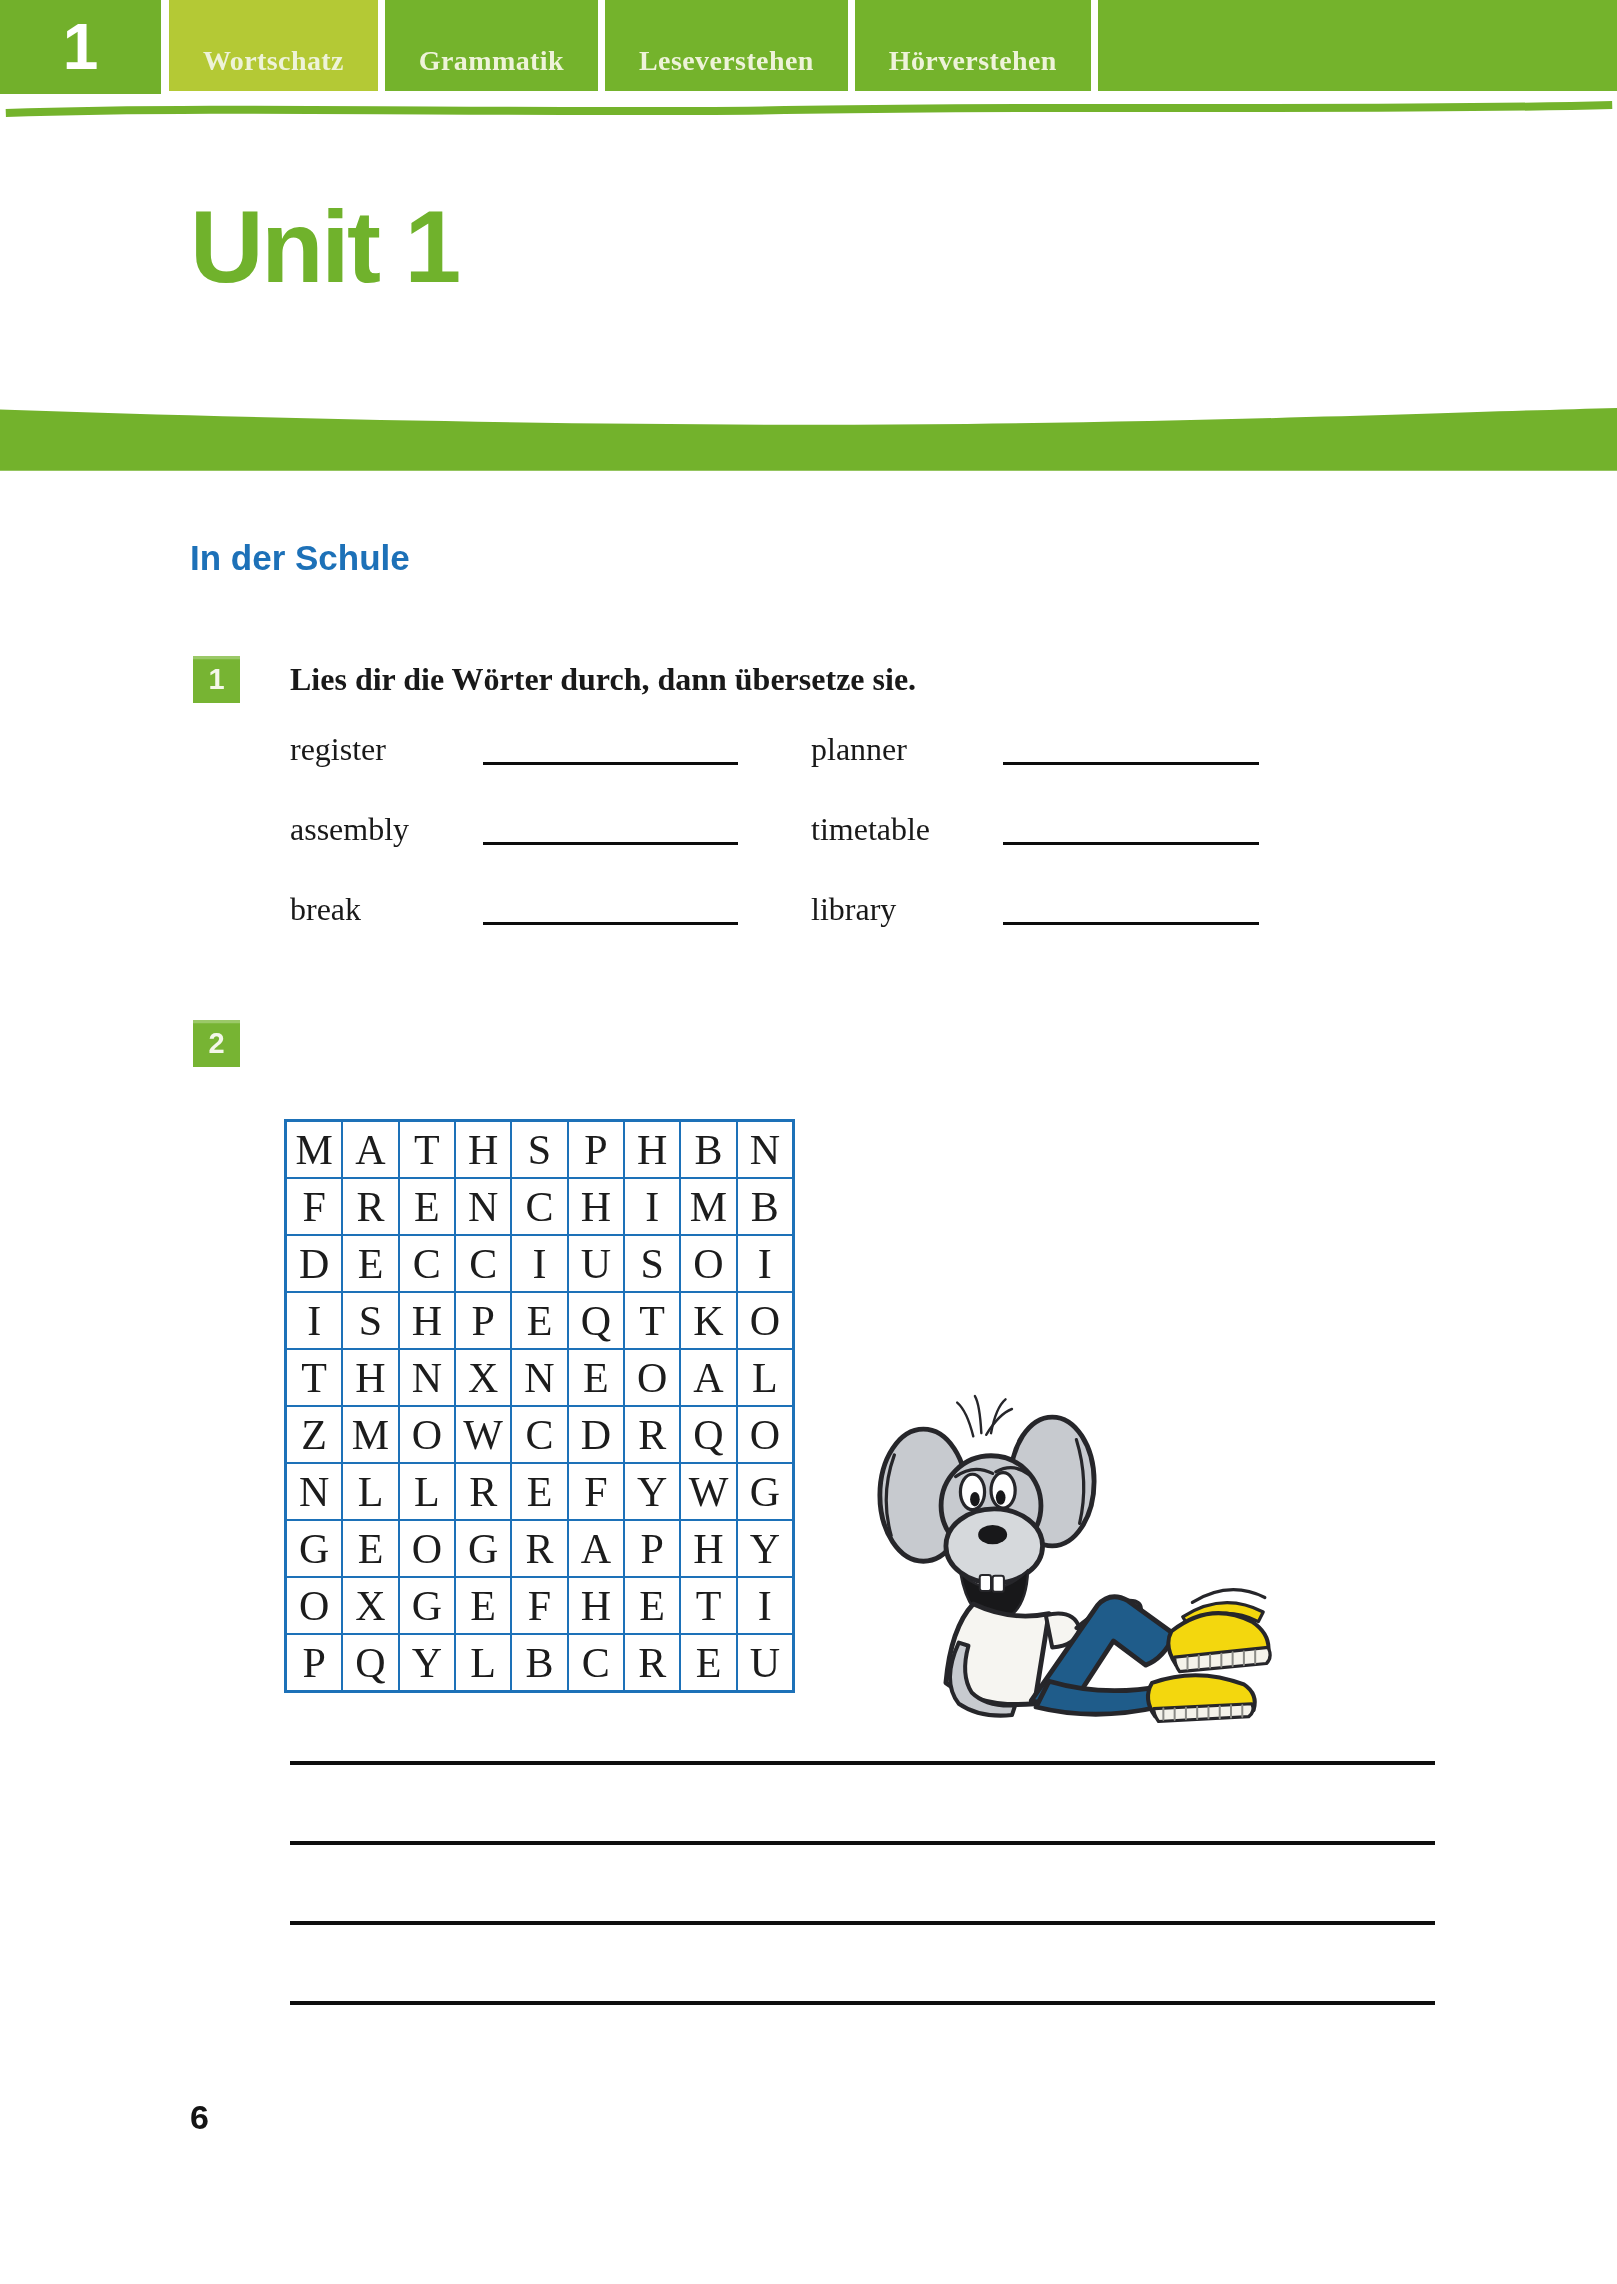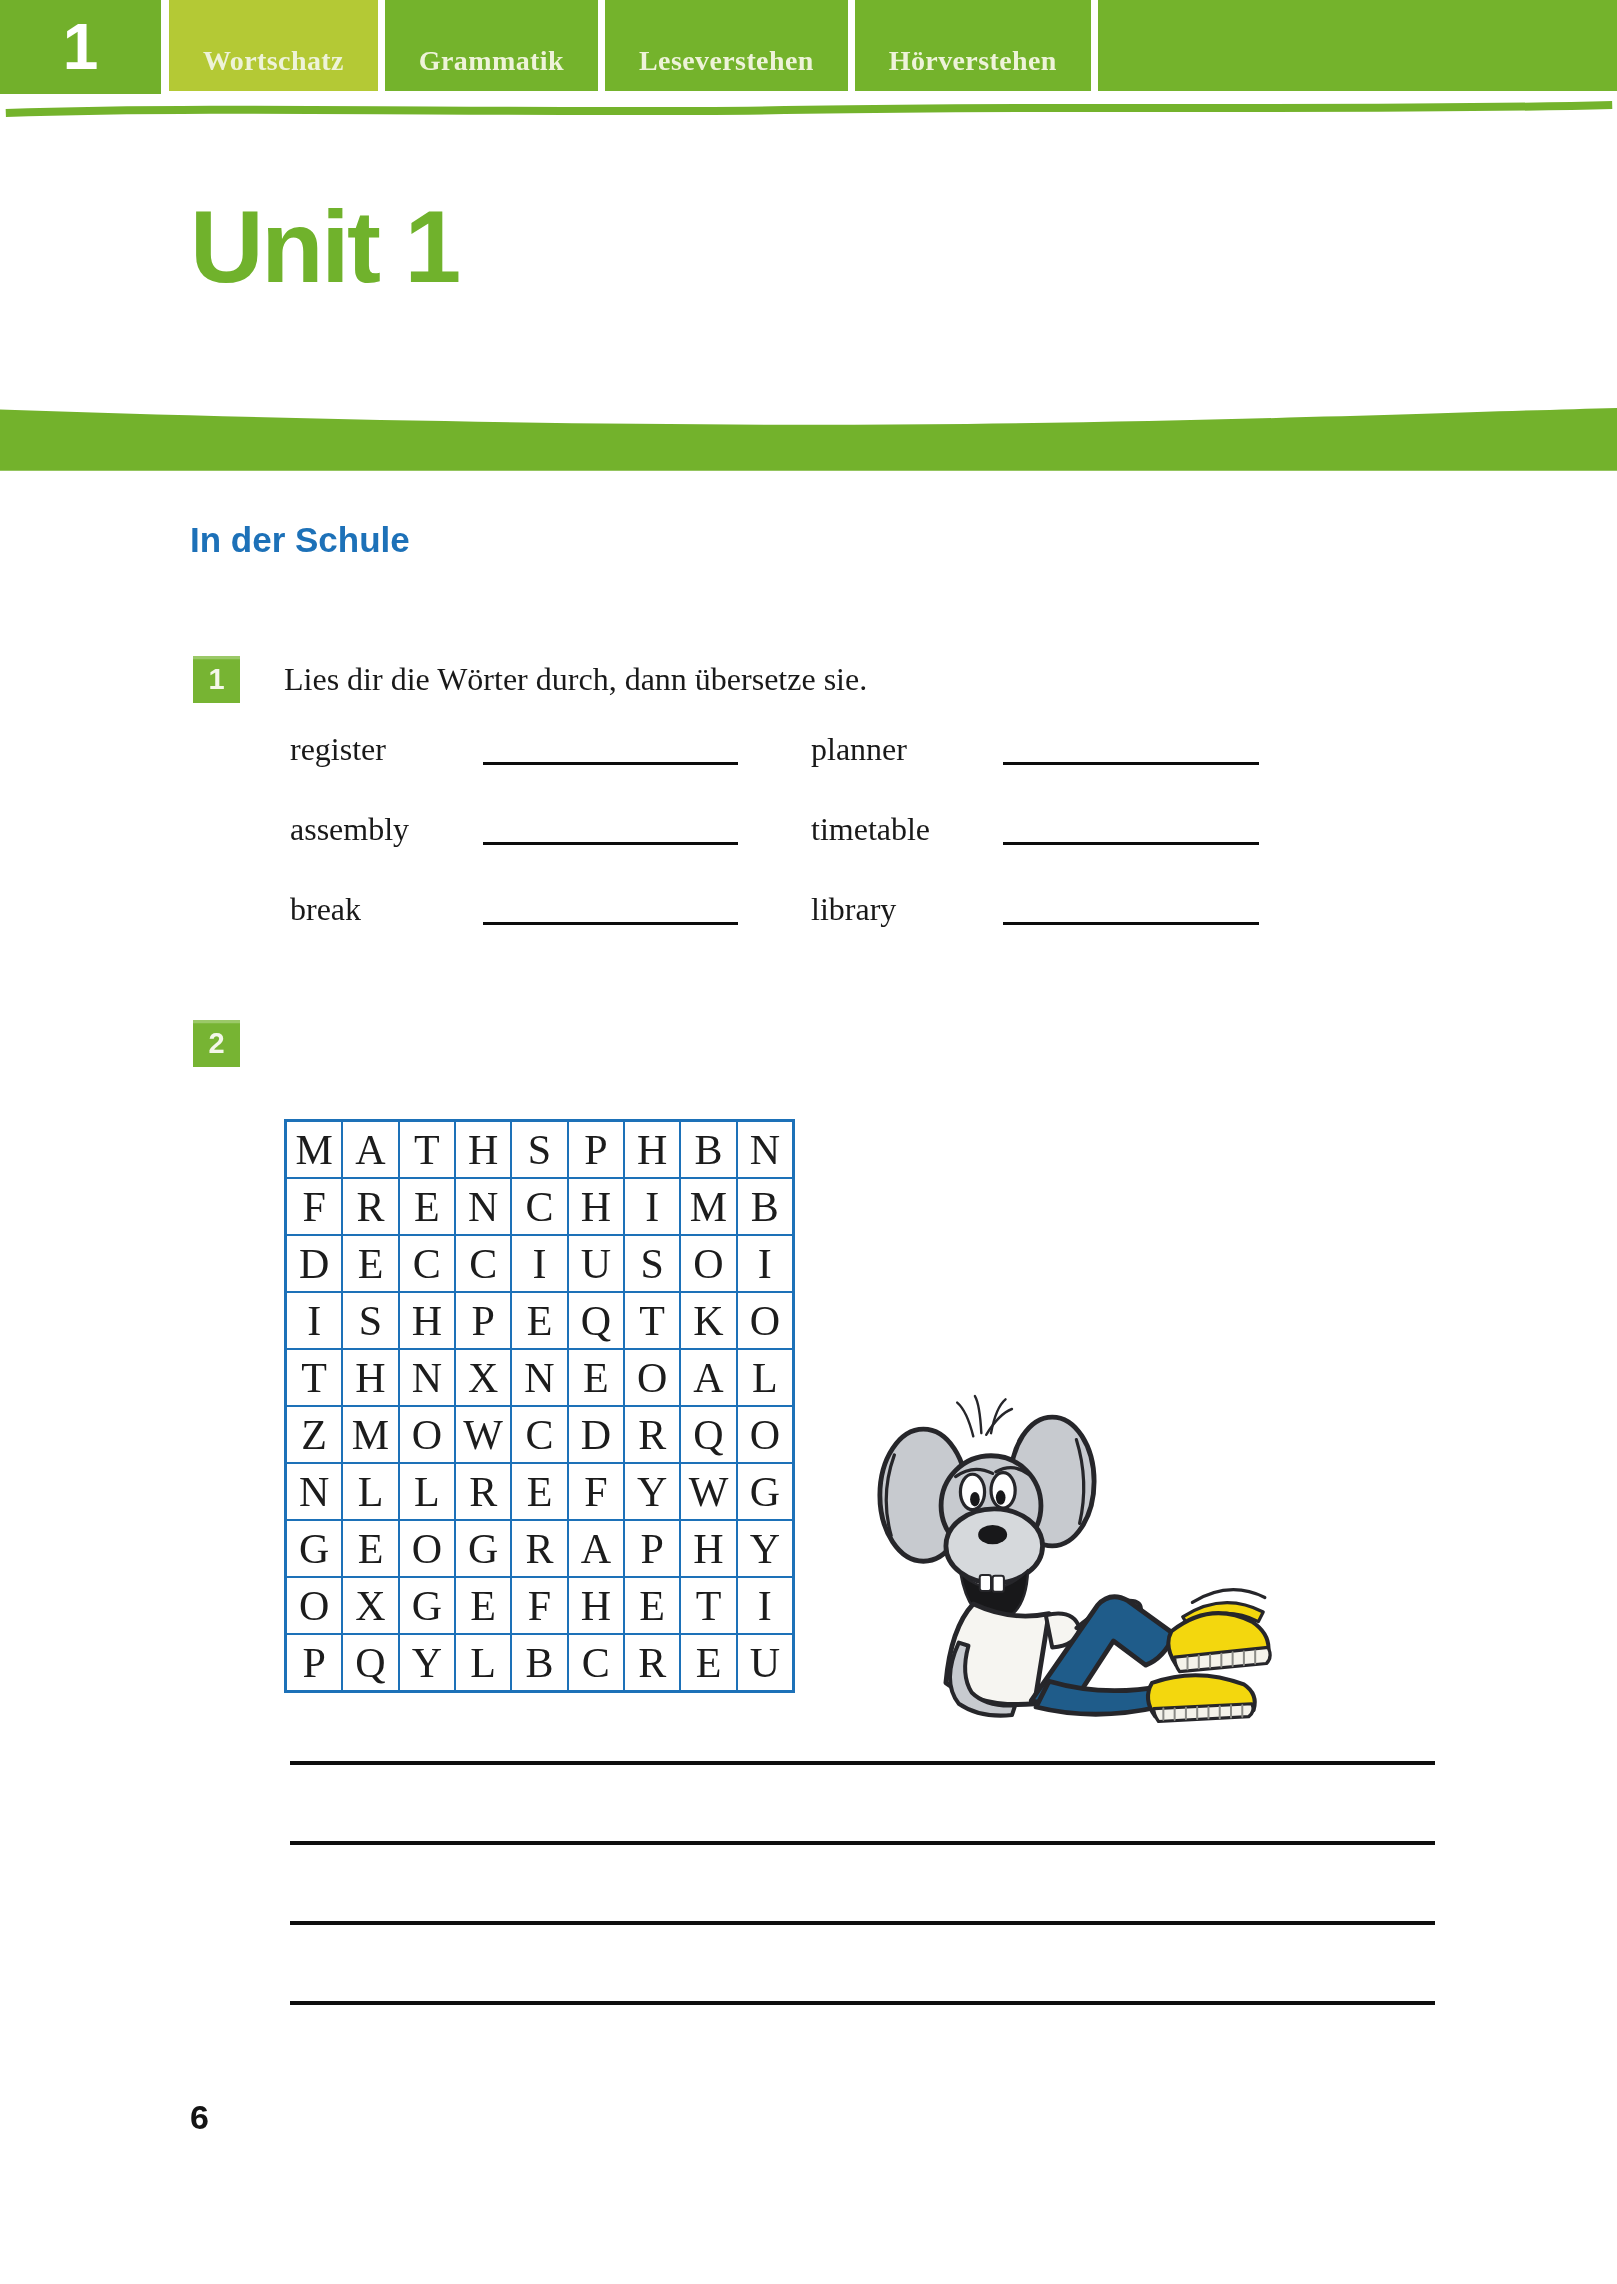--- a/index.html
+++ b/index.html
@@ -19,31 +19,31 @@
   .tab span{font-size:28px;font-weight:bold;color:#eef3d9;letter-spacing:0.4px;white-space:nowrap;}
   .tab-filler{flex:1;background:#74b32c;}
   .header-underline{position:absolute;left:0;top:97px;z-index:1;}
 
   
   .unit-title{position:absolute;left:190px;top:194px;font-size:102px;font-weight:bold;
               color:#70b22c;letter-spacing:-2.4px;line-height:1.05;}
   .green-band{position:absolute;left:0;top:403px;}
 
   
-  .section-heading{position:absolute;left:190px;top:520px;font-size:35px;font-weight:bold;color:#1d71b8;}
+  .section-heading{position:absolute;left:190px;top:538px;font-size:35px;font-weight:bold;color:#1d71b8;}
 
   .exercise-badge{position:absolute;left:193px;width:47px;height:47px;background:#77b433;
                   display:flex;align-items:center;justify-content:center;
                   font-weight:bold;font-size:29px;color:#f4f7ea;
                   box-shadow:inset 0 3.2px 0 #9bc968;}
   .badge-1{top:656px;}
   .badge-2{top:1020px;}
 
   .serif{font-family:"Liberation Serif","DejaVu Serif",serif;color:#191919;}
-  .ex1-text{position:absolute;left:284px;top:657px;font-size:32px;line-height:45px;white-space:nowrap;}
+  .ex1-text{position:absolute;left:290px;top:657px;font-size:32px;line-height:45px;white-space:nowrap;font-weight:bold;}
   .ex2-text{position:absolute;left:290px;top:1010px;font-size:32px;line-height:45px;}
   .ex2-text div{white-space:nowrap;}
 
   
   .word-rows{position:absolute;left:290px;top:709px;}
   .word-row{display:grid;grid-template-columns:193px 255px 73px 192px 256px;height:80px;align-items:end;}
   .word-row .word{font-family:"Liberation Serif","DejaVu Serif",serif;font-size:32px;
                   color:#191919;margin-bottom:24px;line-height:1;}
   .word-row .blank{border-bottom:3.2px solid #0c0c0c;height:0;margin-bottom:24px;}
 

